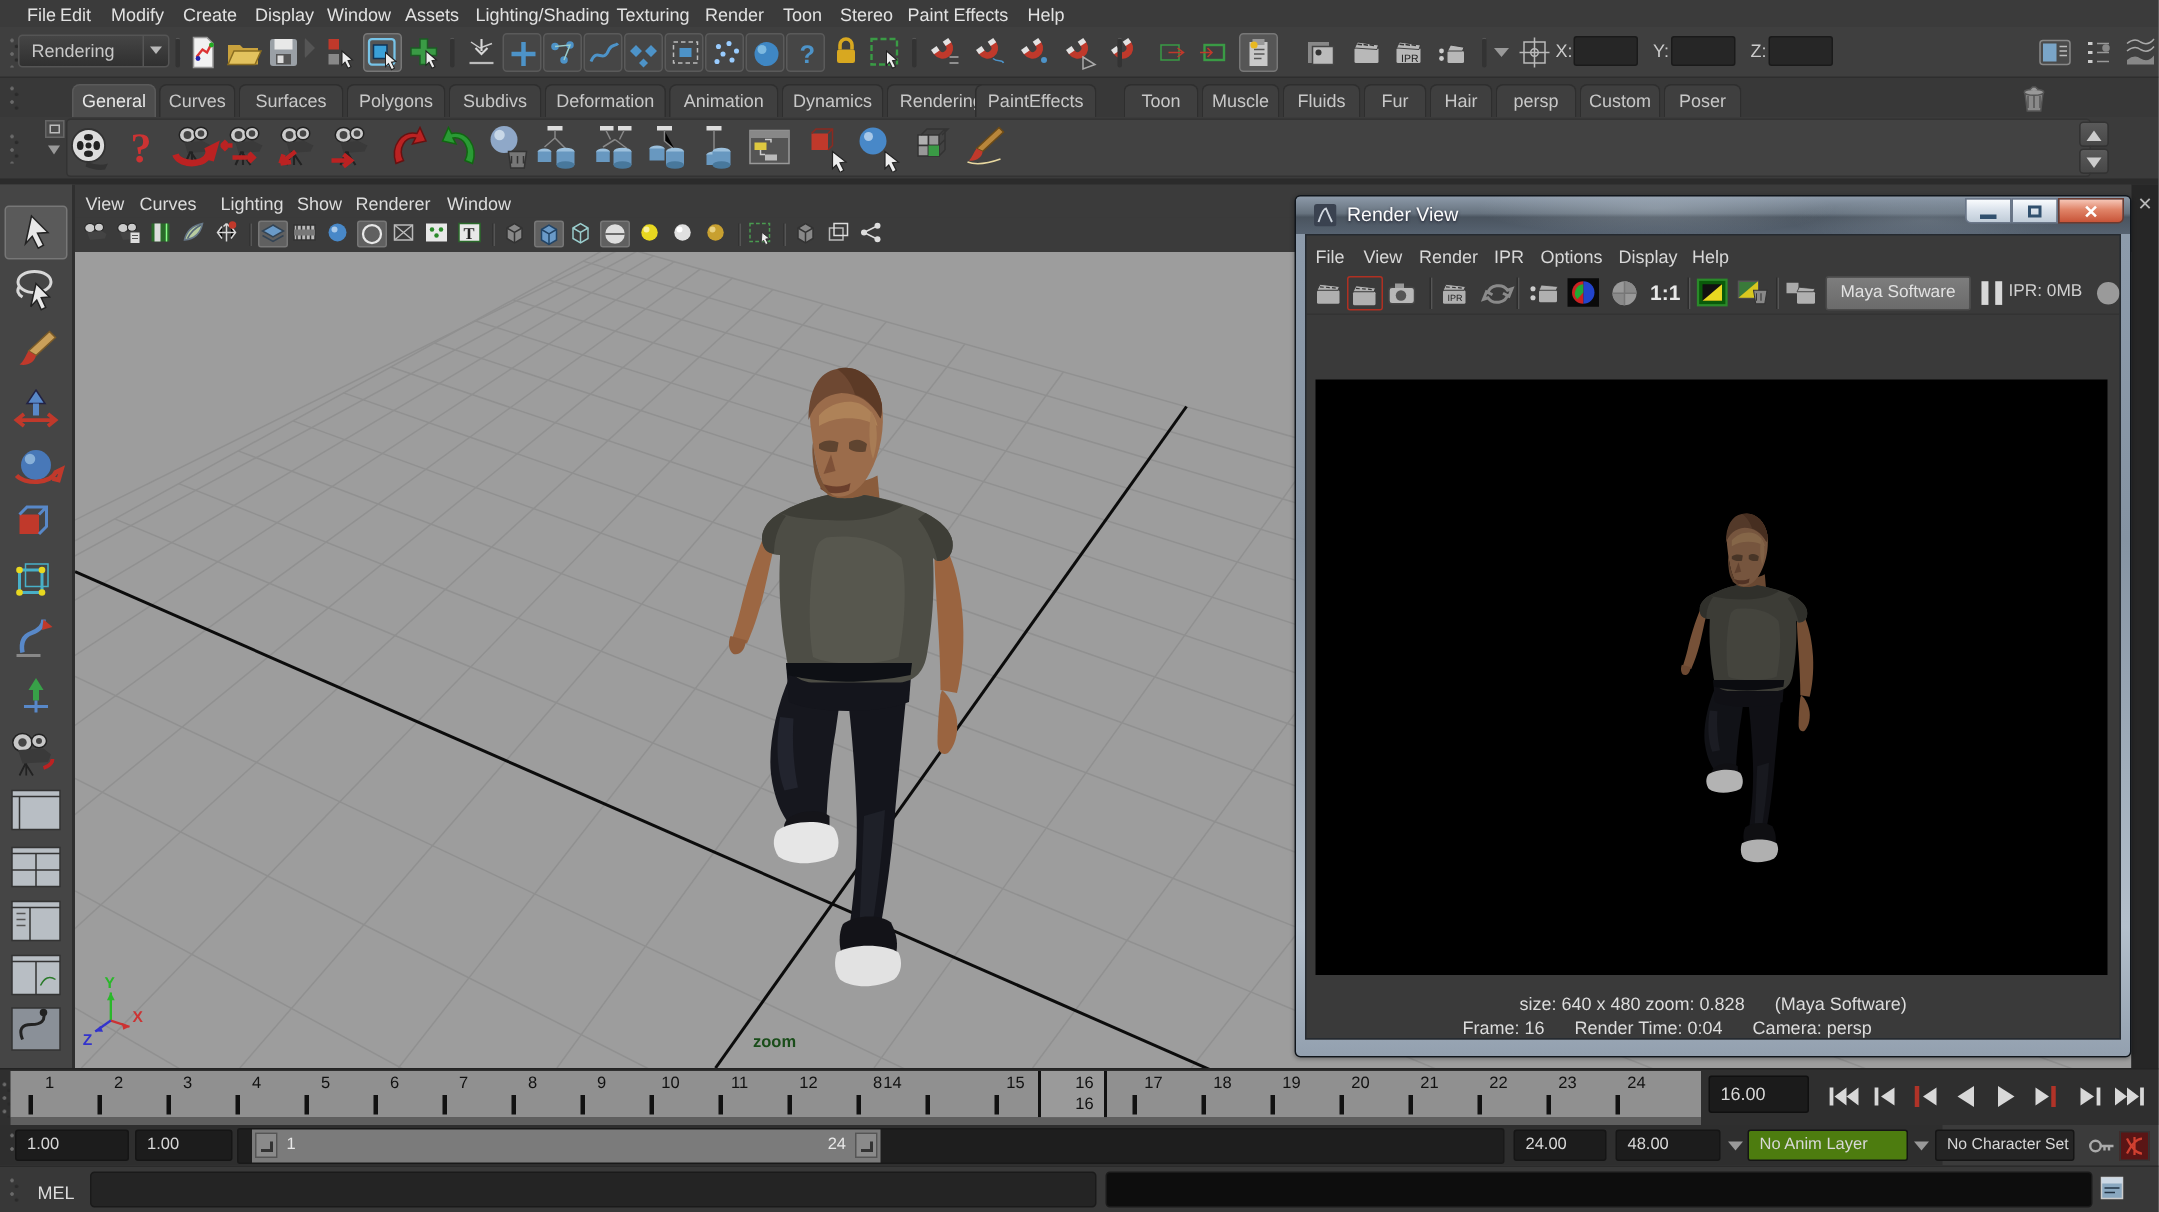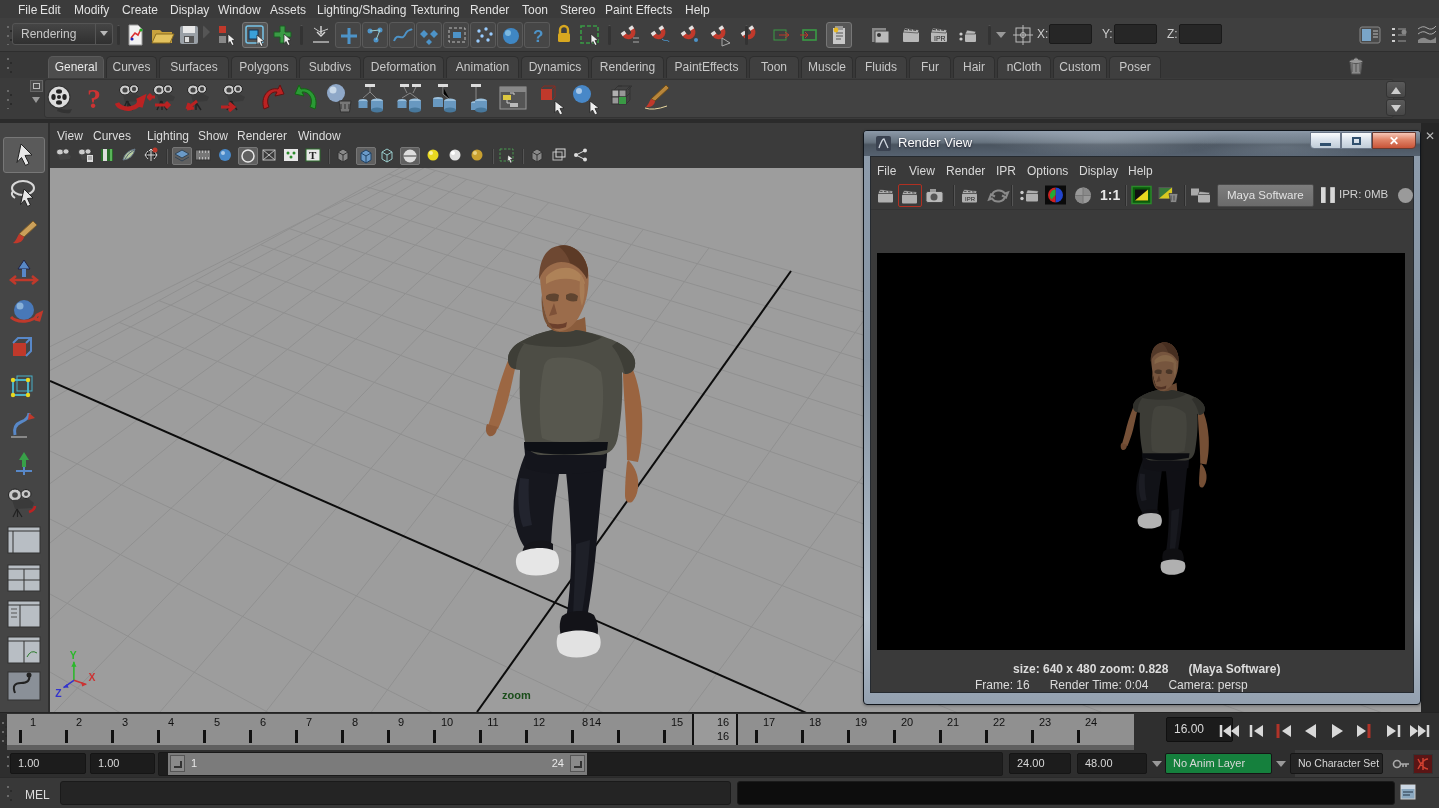--- a/index.html
+++ b/index.html
@@ -231,27 +231,27 @@
     <div class="grip" style="left:6px;top:5px;height:18px"></div>
     <div class="tab" style="left:48px;width:56px;background:#4d4d4d;color:#e8e8e8;border-color:#5a5a5a">General</div>
     <div class="tab" style="left:106px;width:51px">Curves</div>
     <div class="tab" style="left:159px;width:70px">Surfaces</div>
     <div class="tab" style="left:231px;width:66px">Polygons</div>
     <div class="tab" style="left:299px;width:62px">Subdivs</div>
     <div class="tab" style="left:363px;width:81px">Deformation</div>
     <div class="tab" style="left:446px;width:73px">Animation</div>
     <div class="tab" style="left:521px;width:68px">Dynamics</div>
     <div class="tab" style="left:591px;width:73px">Rendering</div>
-    <div class="tab" style="left:666px;width:81px">PaintEffects</div>
+    <div class="tab" style="left:650px;width:81px">PaintEffects</div>
     <div class="tab" style="left:749px;width:50px">Toon</div>
     <div class="tab" style="left:801px;width:52px">Muscle</div>
     <div class="tab" style="left:855px;width:52px">Fluids</div>
     <div class="tab" style="left:909px;width:42px">Fur</div>
     <div class="tab" style="left:953px;width:42px">Hair</div>
-    <div class="tab" style="left:997px;width:54px">nCloth</div>
+    <div class="tab" style="left:997px;width:54px">persp</div>
     <div class="tab" style="left:1053px;width:54px">Custom</div>
     <div class="tab" style="left:1109px;width:52px">Poser</div>
     <svg style="position:absolute;left:1345px;top:3px" width="22" height="22" viewBox="0 0 22 22">
       <path d="M5 7 h12 l-1.5 12 h-9 z" fill="#8a8a8a" stroke="#555"></path>
       <path d="M7 9 v8 M11 9 v8 M15 9 v8" stroke="#555"></path>
       <ellipse cx="11" cy="6.5" rx="6.5" ry="2" fill="#999" stroke="#555"></ellipse>
       <path d="M8 5 l2-2 h2 l2 2" fill="#999" stroke="#555"></path>
     </svg>
   </div>
 <div style="position:absolute;left:0px;top:78px;width:1439px;height:41px;background:#3b3b3b;">
@@ -785,21 +785,21 @@
       </div>
       <span style="position:absolute;left:450px;top:30px;font-size:13px;font-weight:bold;color:#d8d8d8">▌▌</span>
       <span style="position:absolute;left:468px;top:31px;font-size:11.5px;color:#d0d0d0;white-space:nowrap">IPR: 0MB</span>
       <div style="position:absolute;left:527px;top:31px;width:15px;height:15px;border-radius:8px;background:#9a9a9a"></div>
     </div>
     <div style="position:absolute;left:14px;top:123px;width:528px;height:397px;background:#000;"><svg width="528" height="397" viewBox="0 0 528 397">
         <g style="filter:brightness(0.78) saturate(0.9)">
           <use href="#mchar" transform="translate(-32.1,-49) scale(0.564)"></use>
         </g>
       </svg></div>
-    <span style="position:absolute;left:150px;top:532px;font-size:12px;font-weight:bold;color:#dcdcdc">size: 640 x 480 zoom: 0.828&nbsp;&nbsp;&nbsp;&nbsp;&nbsp;&nbsp;(Maya Software)</span>
+    <span style="position:absolute;left:150px;top:532px;font-size:12px;font-weight:normal;color:#dcdcdc">size: 640 x 480 zoom: 0.828&nbsp;&nbsp;&nbsp;&nbsp;&nbsp;&nbsp;(Maya Software)</span>
     <span style="position:absolute;left:112px;top:548px;font-size:12px;font-weight:normal;color:#dcdcdc">Frame: 16&nbsp;&nbsp;&nbsp;&nbsp;&nbsp;&nbsp;Render Time: 0:04&nbsp;&nbsp;&nbsp;&nbsp;&nbsp;&nbsp;Camera: persp</span>
   </div>
 <div style="position:absolute;left:0px;top:712px;width:1439px;height:38px;background:#2f2f2f;border-top:1px solid #232323;">
     <div class="grip" style="left:1px;top:8px;height:24px"></div>
     <div style="position:absolute;left:7px;top:1px;width:1127px;height:31px;background:#909090;overflow:hidden;">
       <span class="num" style="left:26px">1</span>
       <div class="tick" style="left:12px"></div>
       <span class="num" style="left:72px">2</span>
       <div class="tick" style="left:58px"></div>
       <span class="num" style="left:118px">3</span>
@@ -844,21 +844,21 @@
       <div class="tick" style="left:978px"></div>
       <span class="num" style="left:1038px">23</span>
       <div class="tick" style="left:1024px"></div>
       <span class="num" style="left:1084px">24</span>
       <div class="tick" style="left:1070px"></div>
       <div style="position:absolute;left:685px;top:0;width:46px;height:31px;background:#9a9a9a;border-left:2px solid #111;border-right:2px solid #111"></div>
       <span class="num" style="left:716px;z-index:3">16</span>
       <span class="num" style="left:716px;top:16px;z-index:3">16</span>
     </div>
     <div style="position:absolute;left:7px;top:32px;width:1127px;height:5px;background:#5f5f5f;"></div>
-    <div style="position:absolute;left:1166px;top:4px;width:67px;height:25px;background:#1b1b1b;border:1px solid #101010;border-radius:2px;">
+    <div style="position:absolute;left:1139px;top:4px;width:67px;height:25px;background:#1b1b1b;border:1px solid #101010;border-radius:2px;">
       <span style="position:absolute;left:7px;top:4px;font-size:12px;color:#d8d8d8">16.00</span>
     </div>
     <svg style="position:absolute;left:1215px;top:6px" width="26" height="24" viewBox="0 0 26 24">
       <path d="M6 6 v12" stroke="#d8d8d8" stroke-width="2.5"></path>
       <path d="M16 6 l-8 6 8 6 z M24 6 l-8 6 8 6 z" fill="#d8d8d8"></path>
     </svg>
     <svg style="position:absolute;left:1243px;top:6px" width="26" height="24" viewBox="0 0 26 24">
       <path d="M8 6 v12" stroke="#d8d8d8" stroke-width="2.5"></path>
       <path d="M20 6 l-9 6 9 6 z" fill="#d8d8d8"></path>
     </svg>
@@ -896,21 +896,21 @@
       </div>
       <span style="position:absolute;left:23px;top:4px;font-size:11px;color:#e8e8e8">1</span>
       <span style="position:absolute;right:23px;top:4px;font-size:11px;color:#e8e8e8">24</span>
       <div style="position:absolute;right:2px;top:2px;width:15px;height:17px;background:#8a8a8a;border:1px solid #555">
         <div style="position:absolute;left:3px;top:5px;width:8px;height:7px;border-right:2px solid #333;border-bottom:2px solid #333"></div>
       </div>
     </div>
     <div class="fld" style="left:1009px;top:3px;width:62px;height:21px">24.00</div>
     <div class="fld" style="left:1077px;top:3px;width:70px;height:21px">48.00</div>
     <div style="position:absolute;left:1152px;top:11px;width:0;height:0;border-left:5px solid transparent;border-right:5px solid transparent;border-top:6px solid #999"></div>
-    <div class="fld" style="left:1165px;top:3px;width:107px;height:21px;background:#15803d">No Anim Layer</div>
+    <div class="fld" style="left:1165px;top:3px;width:107px;height:21px;background:#4d7c0f">No Anim Layer</div>
     <div style="position:absolute;left:1276px;top:11px;width:0;height:0;border-left:5px solid transparent;border-right:5px solid transparent;border-top:6px solid #999"></div>
     <div class="fld" style="left:1290px;top:3px;width:93px;height:21px;background:#242424;font-size:10.5px;white-space:nowrap">No Character Set</div>
     <svg style="position:absolute;left:1391px;top:5px" width="20" height="18" viewBox="0 0 20 18">
       <circle cx="6" cy="9" r="3.5" fill="none" stroke="#aaa" stroke-width="1.6"></circle>
       <path d="M9 9 h9 m-3 0 v3 m-3-3 v3" stroke="#aaa" stroke-width="1.6"></path>
     </svg>
     <div style="position:absolute;left:1413px;top:4px;width:20px;height:20px;background:#5a1515;border:1px solid #333;"><svg width="18" height="18" viewBox="0 0 18 18">
         <path d="M4 14 q5-10 10-10 m-10 0 q5 10 10 10 M9 3 v12" stroke="#d04030" fill="none" stroke-width="1.5"></path>
       </svg></div>
   </div>

